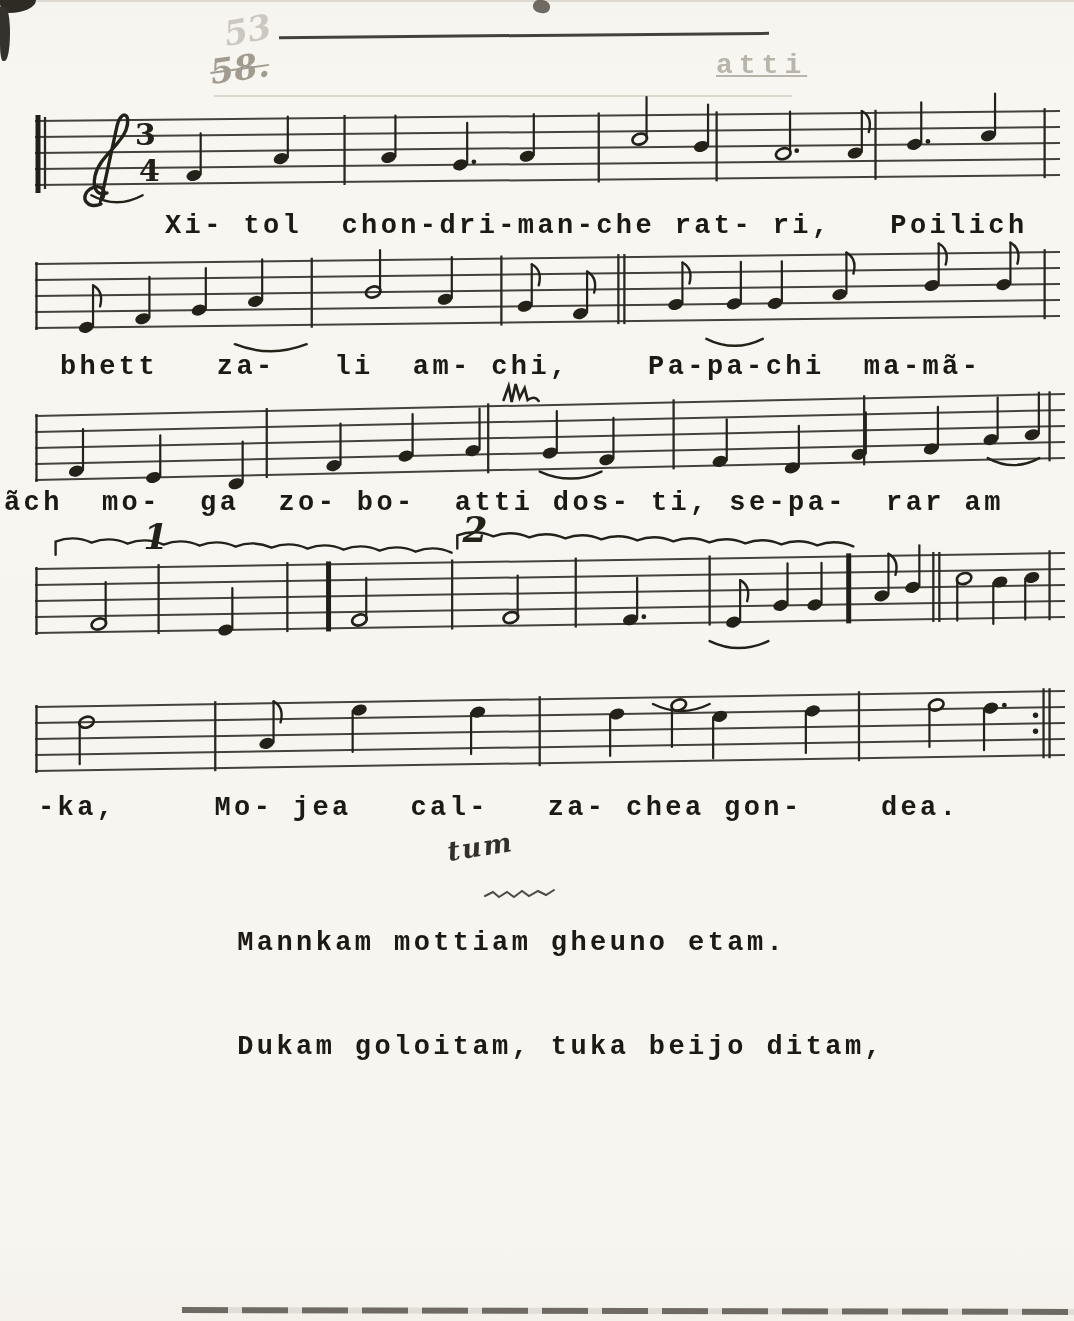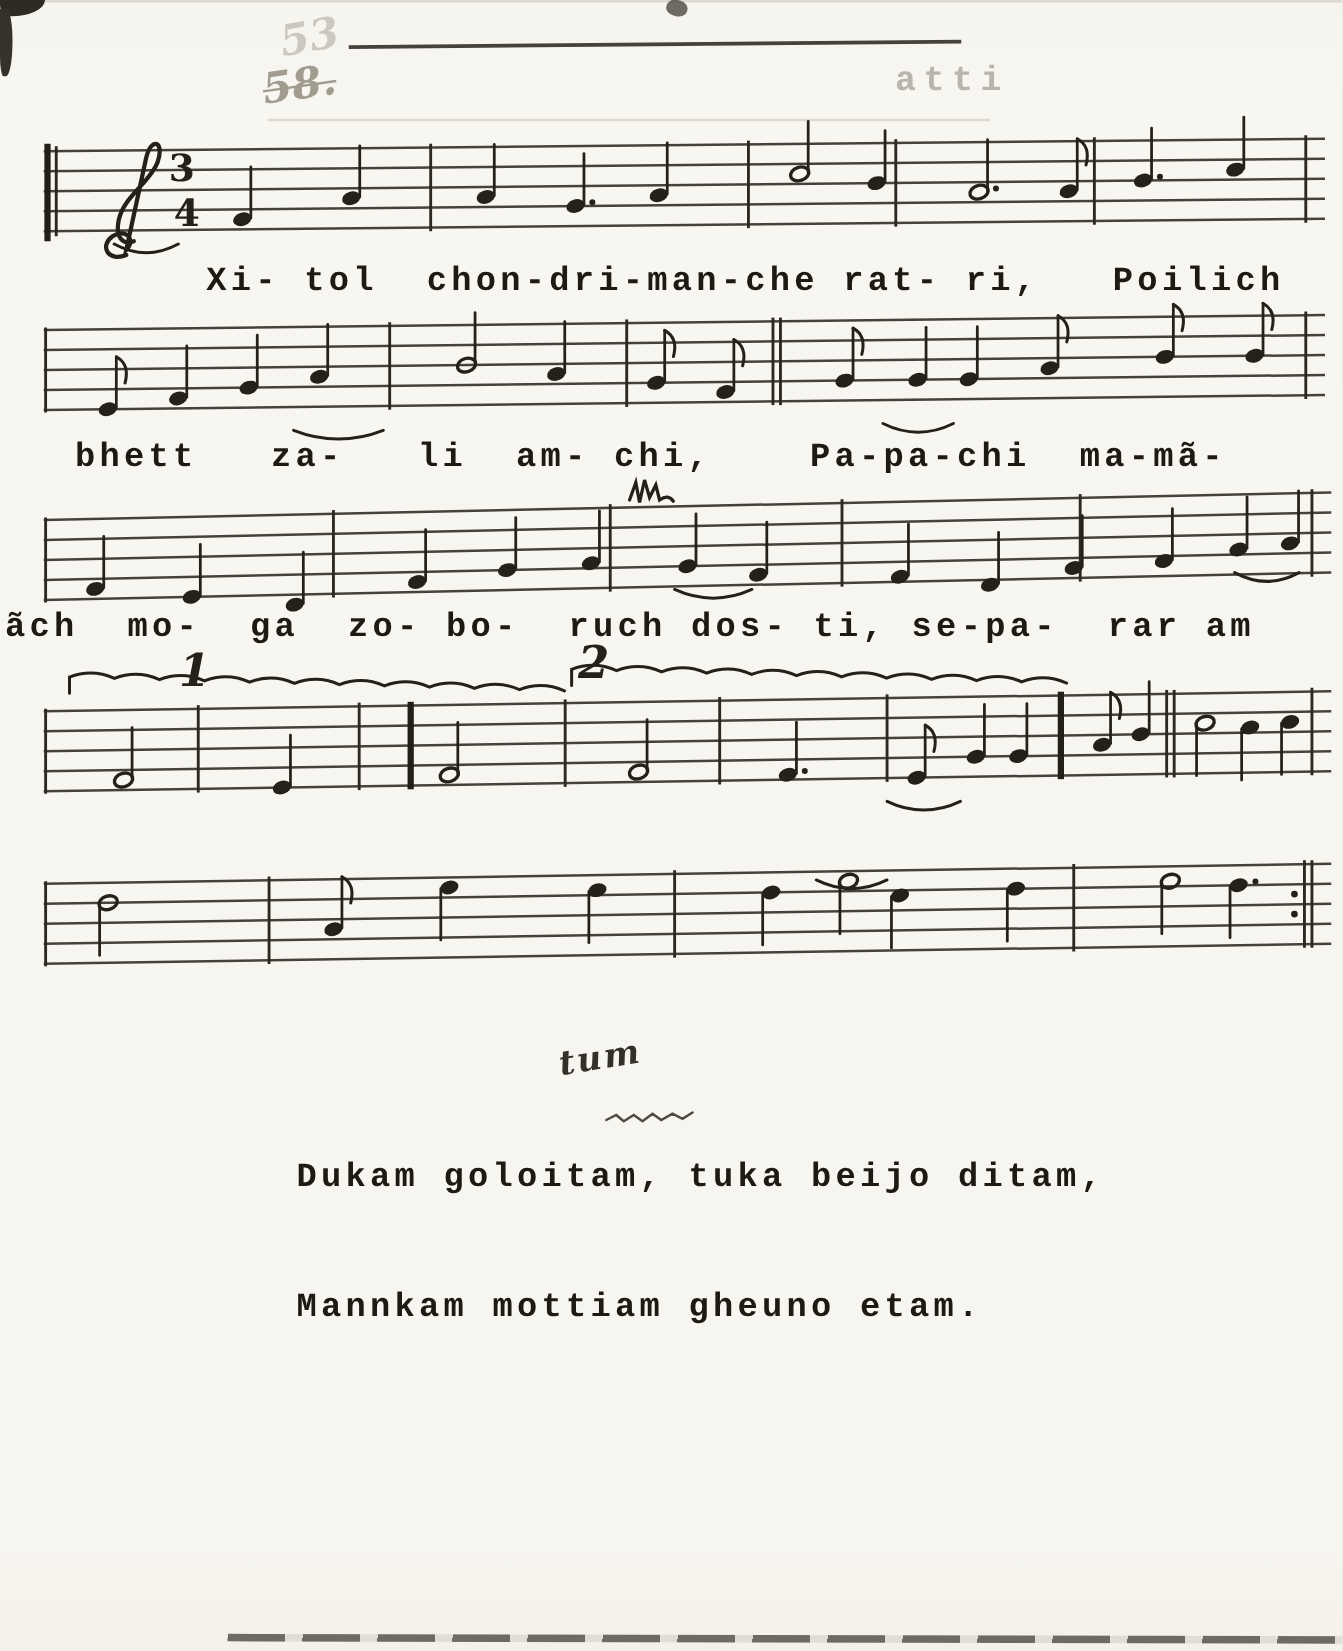--- a/index.html
+++ b/index.html
@@ -18,21 +18,21 @@
   .scrib{font:italic 700 34px "DejaVu Serif",serif;}
   .scrib-53{left:224px;top:10px;color:#ccc8bf;transform:rotate(-10deg);}
   .scrib-58{left:210px;top:48px;color:#a19c8f;transform:rotate(-8deg);text-decoration:line-through;
             text-decoration-thickness:2px;}
   
   .title-rule-top{left:279px;top:34px;width:490px;height:3px;background:#45423b;transform:rotate(-.5deg);}
   .title-rule-bottom{left:214px;top:95px;width:578px;height:2px;background:#ddd8cc;}
   .page-title{left:297px;top:42px;margin:0;font:400 41px "Liberation Serif",serif;color:#16140f;
               letter-spacing:1px;white-space:nowrap;}
   .title-ghost{left:716px;top:50px;font:700 28px "Liberation Mono",monospace;color:#b9b5aa;
-               letter-spacing:6px;}
+               letter-spacing:6px;text-decoration:underline;}
   
   svg.stave{position:absolute;overflow:visible;}
   .sl{stroke:#36332c;stroke-width:2;opacity:.92;}
   .bl{stroke:#2c2922;stroke-width:2.3;}
   .blh{stroke:#221f18;stroke-width:5;}
   .st{stroke:#242118;stroke-width:2.2;stroke-linecap:round;}
   .nf{fill:#242118;stroke:none;}
   .no{fill:none;stroke:#242118;stroke-width:2.7;}
   .fl{fill:none;stroke:#242118;stroke-width:2.4;stroke-linecap:round;}
   .clef{fill:none;stroke:#242118;stroke-width:3.4;stroke-linecap:round;}
@@ -418,25 +418,26 @@
           <ellipse rx="7.5" ry="5.3" transform="rotate(-18)" class="nf"></ellipse>
           <line x1="-6.8" y1="1" x2="-6.8" y2="42" class="st"></line>
           <circle cx="13.5" cy="-3" r="2.4" class="nf"></circle>
         </g>
         <path d="M618,11.96 Q646.325,25.96 674.65,11.96" class="fl"></path>
       </svg>
     </div>
 
   <div class="abs tw ly2">bhett   za-   li  am- chi,    Pa-pa-chi  ma-mã-</div>
   <div class="abs tw ly1">Xi- tol  chon-dri-man-che rat- ri,   Poilich</div>
-  <div class="abs tw ly3">ãch  mo-  ga  zo- bo-  ruch dos- ti, se-pa-  rar am</div>
+  <div class="abs tw ly3">ãch  mo-  ga  zo- bo-  atti dos- ti, se-pa-  rar am</div>
+  <div class="abs tw ly5">-ka,     Mo- jea   cal-   za- chea gon-    dea.</div>
 
   <div class="abs tw verse-block">
+    <div>       Mannkam mottiam gheuno etam.</div>
     <div>       Dukam goloitam, tuka beijo ditam,</div>
-    <div>       Mannkam mottiam gheuno etam.</div>
     
     
     
     
     
     
     
     
   </div>
 

